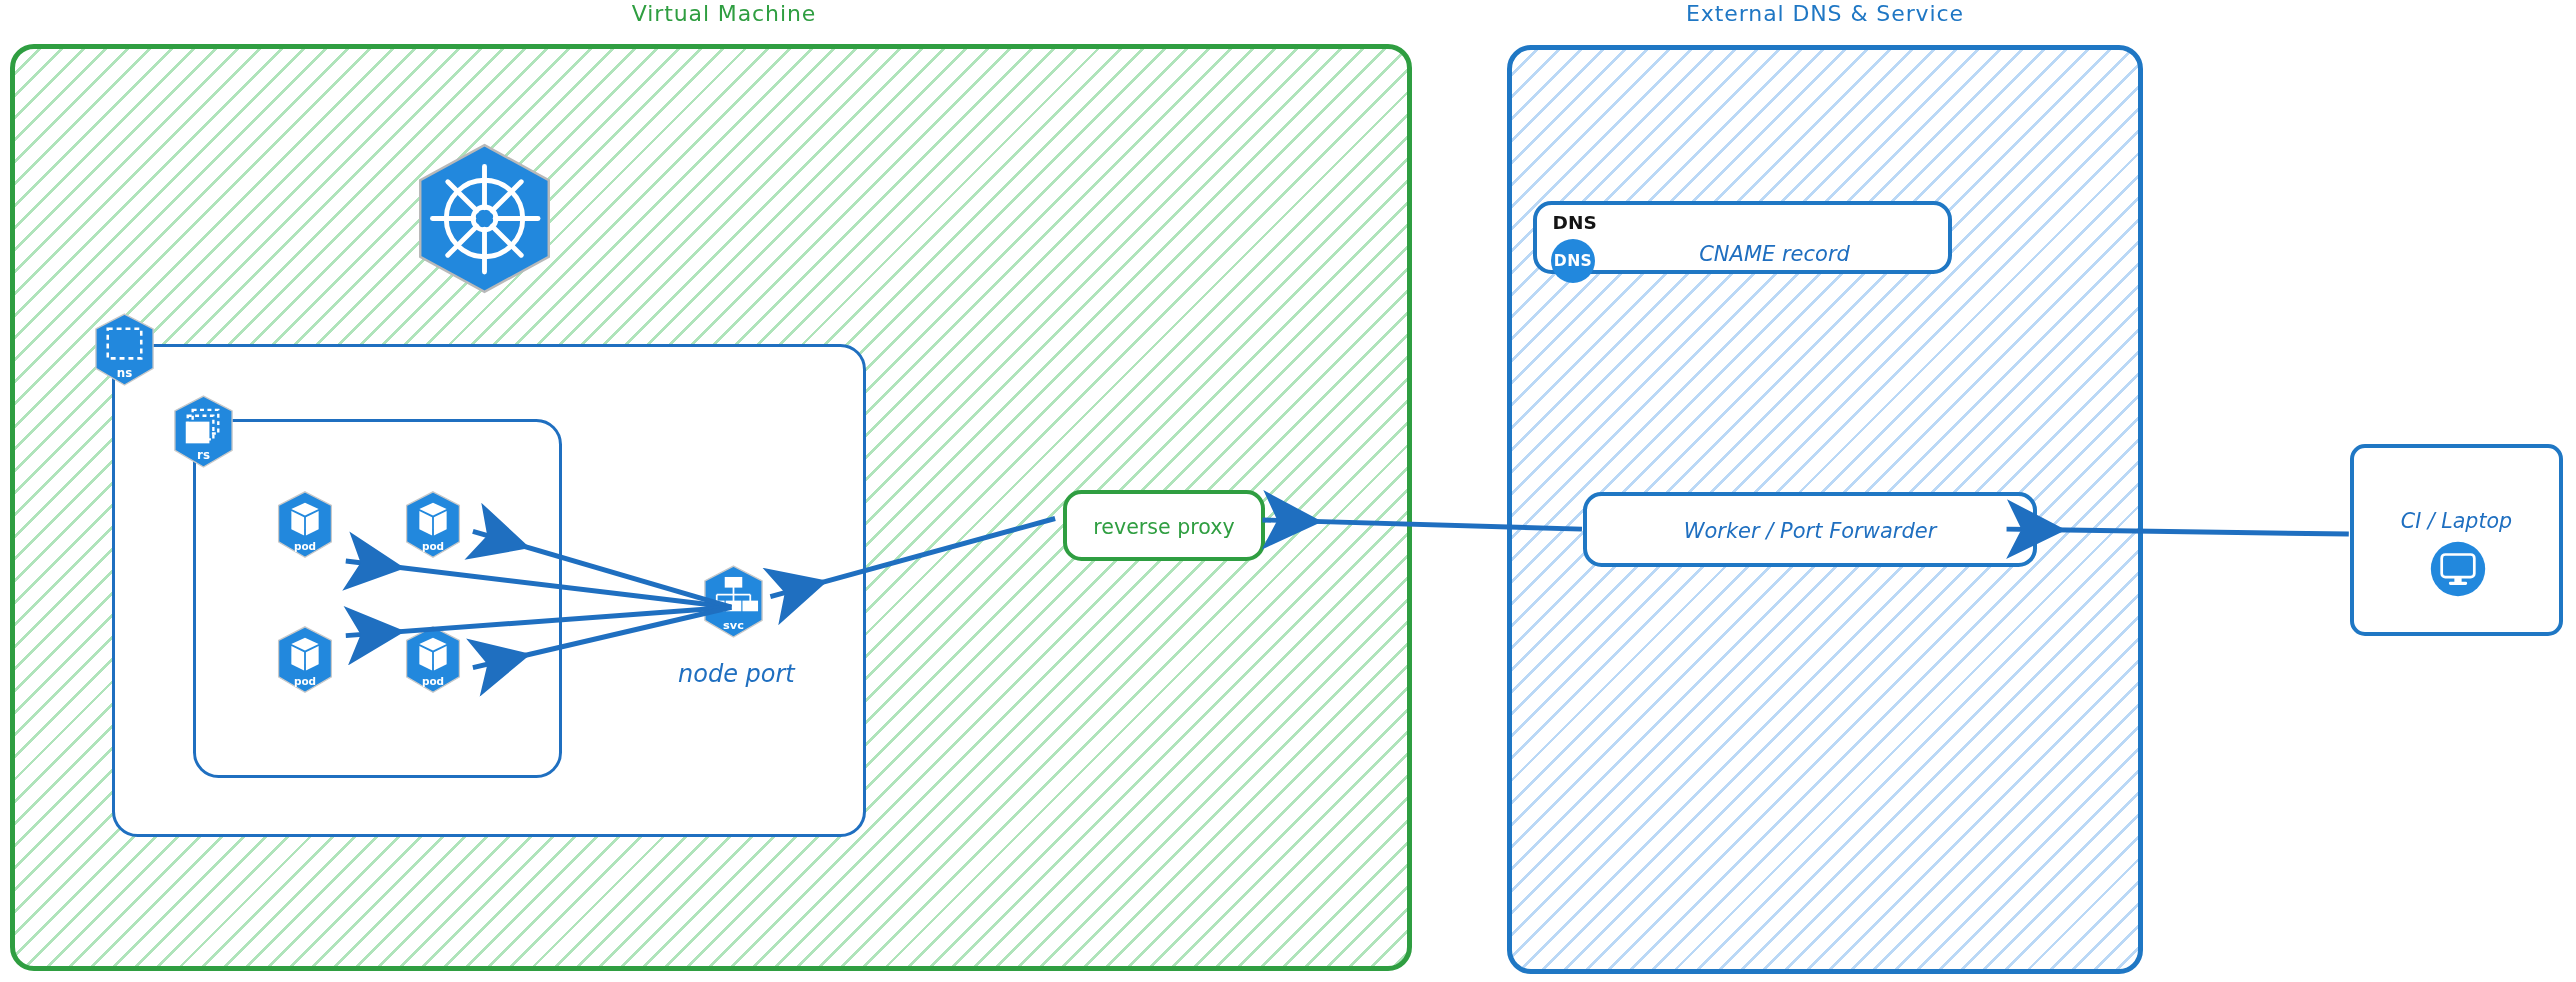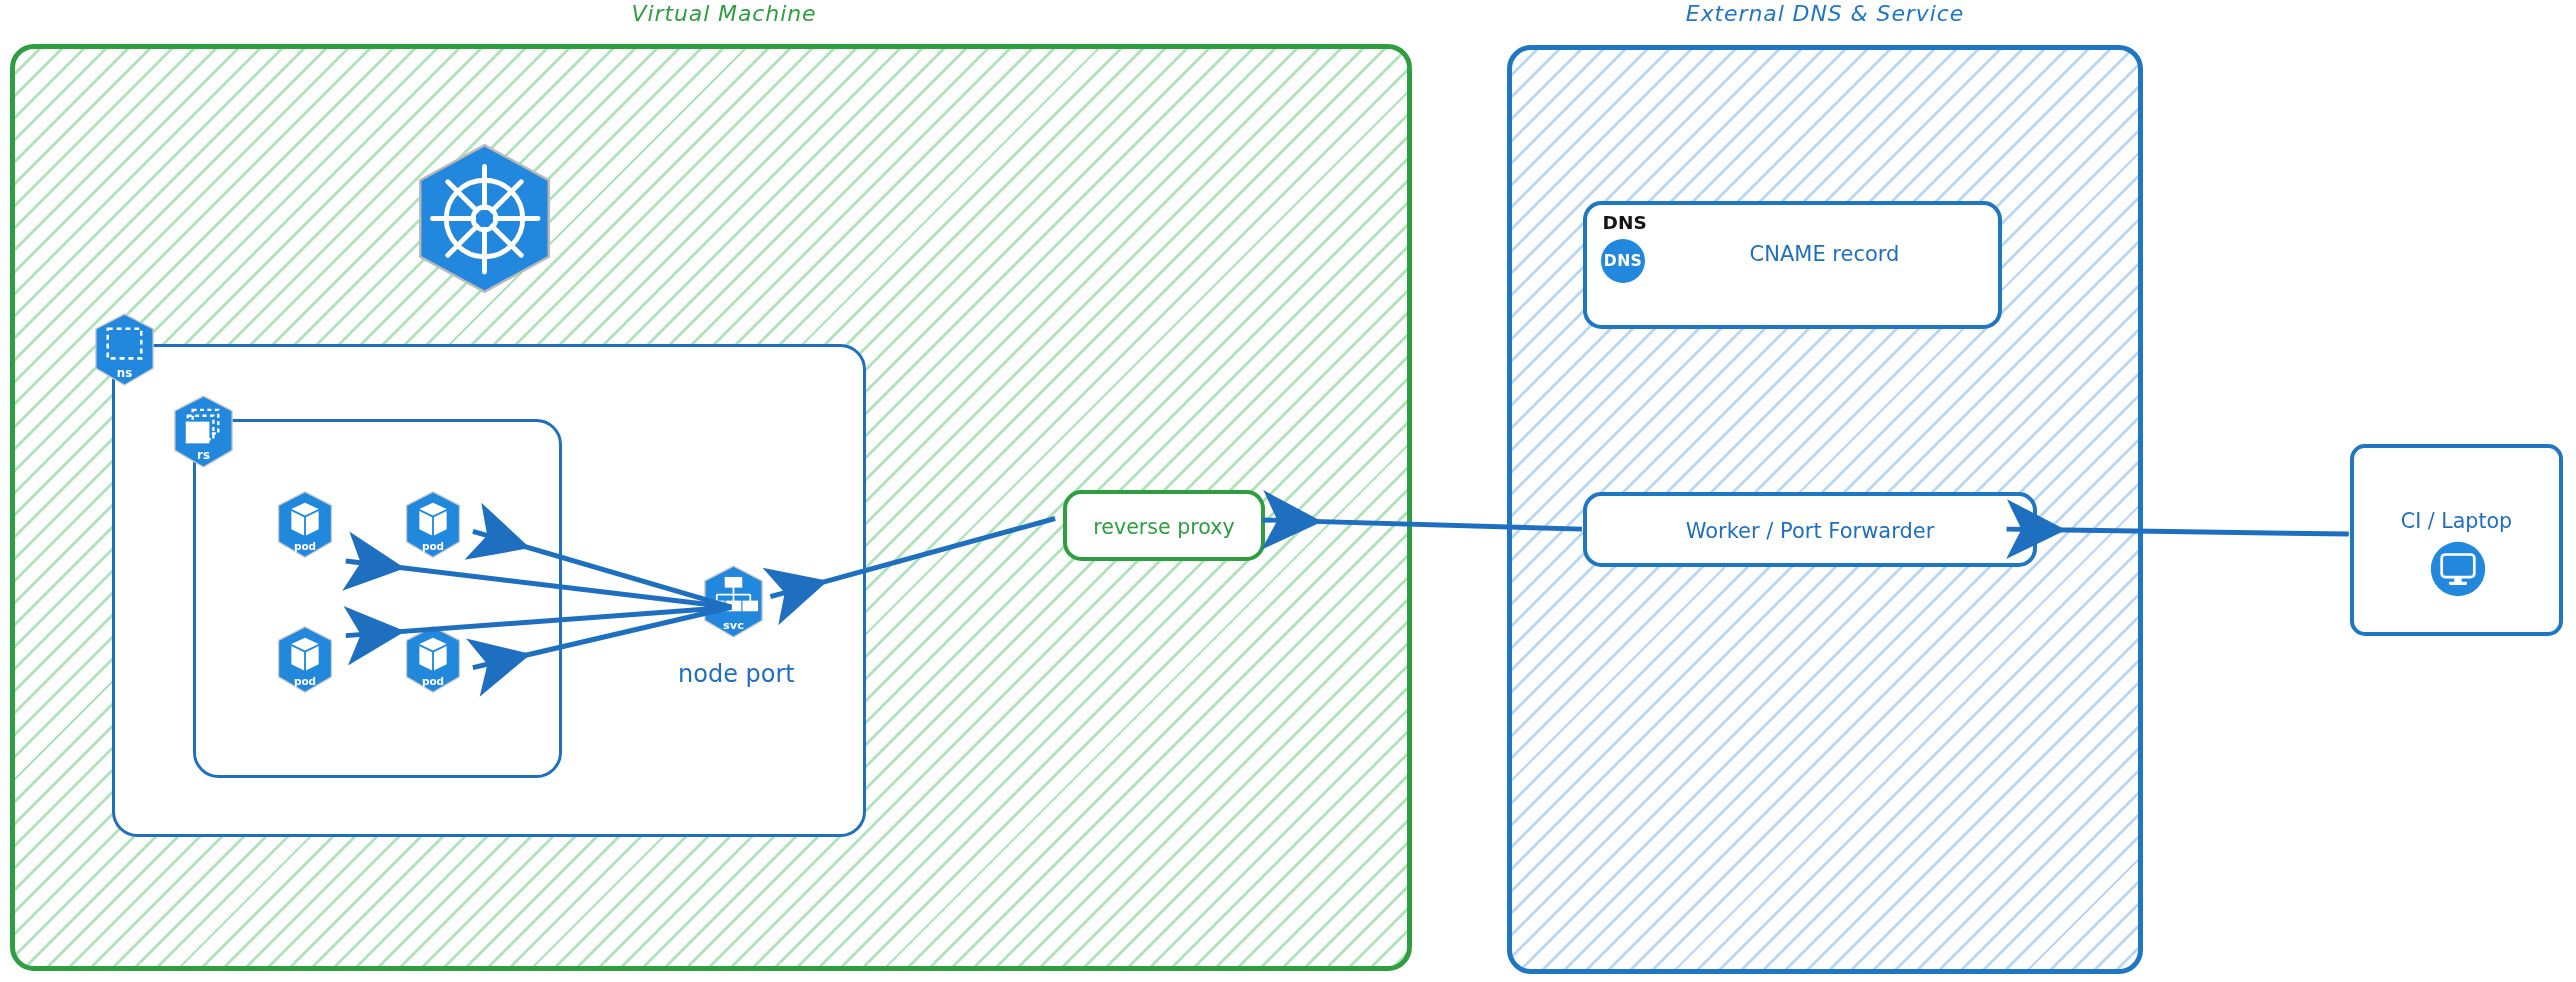--- a/index.html
+++ b/index.html
@@ -49,21 +49,20 @@
   }
 
   .group-title {
     position: absolute;
     font-family: "DejaVu Sans", sans-serif;
     font-size: 21px;
     font-weight: 400;
     letter-spacing: 0.9px;
     white-space: nowrap;
     transform: translateX(-50%);
-    font-style: italic;
   }
   .title-green { color: #2f9e41; }
   .title-blue  { color: #1f77c4; text-align: right; }
 
   
   .nodebox {
     position: absolute;
     box-sizing: border-box;
     background: #ffffff;
     border-radius: 21px;
@@ -81,21 +80,21 @@
     margin-left: 6px;
   }
 
   .boxlabel {
     position: absolute;
     left: 0; right: 0;
     text-align: center;
     font-family: "DejaVu Sans", sans-serif;
     white-space: nowrap;
   }
-  .label-blue  { color: #1f6fc0; }
+  .label-blue  { color: #1f6fc0; font-style: italic; }
   .label-green { color: #2f9e41; }
   .label-black { color: #141414; }
 
   
   .freetext {
     position: absolute;
     font-family: "DejaVu Sans", sans-serif;
     white-space: nowrap;
   }
 
@@ -251,21 +250,21 @@
     </svg>
   </div>
   <div class="freetext" style="left:0; top:0; width:0; height:0; overflow:hidden;">svc</div>
 
   <div class="freetext label-blue" style="left:678px; top:660px; font-size:24px; color:#1f6fc0;">node port</div>
 
   <div class="nodebox green" style="left:1057px; top:490px; width:202px; height:71px;">
     <div class="boxlabel label-green" style="top:21px; font-size:20.6px;">reverse proxy</div>
   </div>
 
-  <div class="nodebox" style="left:1583px; top:201px; width:419px; height:128px; border-color:#1f77c4; border-radius:18.5px;padding-left:28px;">
+  <div class="nodebox" style="left:1533px; top:201px; width:419px; height:73px; border-color:#1f77c4; border-radius:18.5px;padding-left:28px;">
     <div class="boxlabel label-black" style="top:7px; left:15.6px; right:auto; text-align:left; font-size:18.5px; font-weight:600;">DNS</div>
     <div class="dns-badge" style="left:14px; top:34px; width:44px; height:44px; font-size:15.6px;">DNS</div>
     <div class="boxlabel label-blue" style="top:37px; left:78px; right:14px; text-align:center; font-size:21px;">CNAME record</div>
   </div>
 
   <div class="nodebox" style="left:1583px; top:492px; width:454px; height:75px; border-color:#1f77c4; border-radius:18.5px;">
     <div class="boxlabel label-blue" style="top:23px; font-size:21px;">Worker / Port Forwarder</div>
   </div>
 
   <div class="nodebox" style="left:2350px; top:444px; width:213px; height:192px; border-color:#1f77c4; border-radius:15px;">

